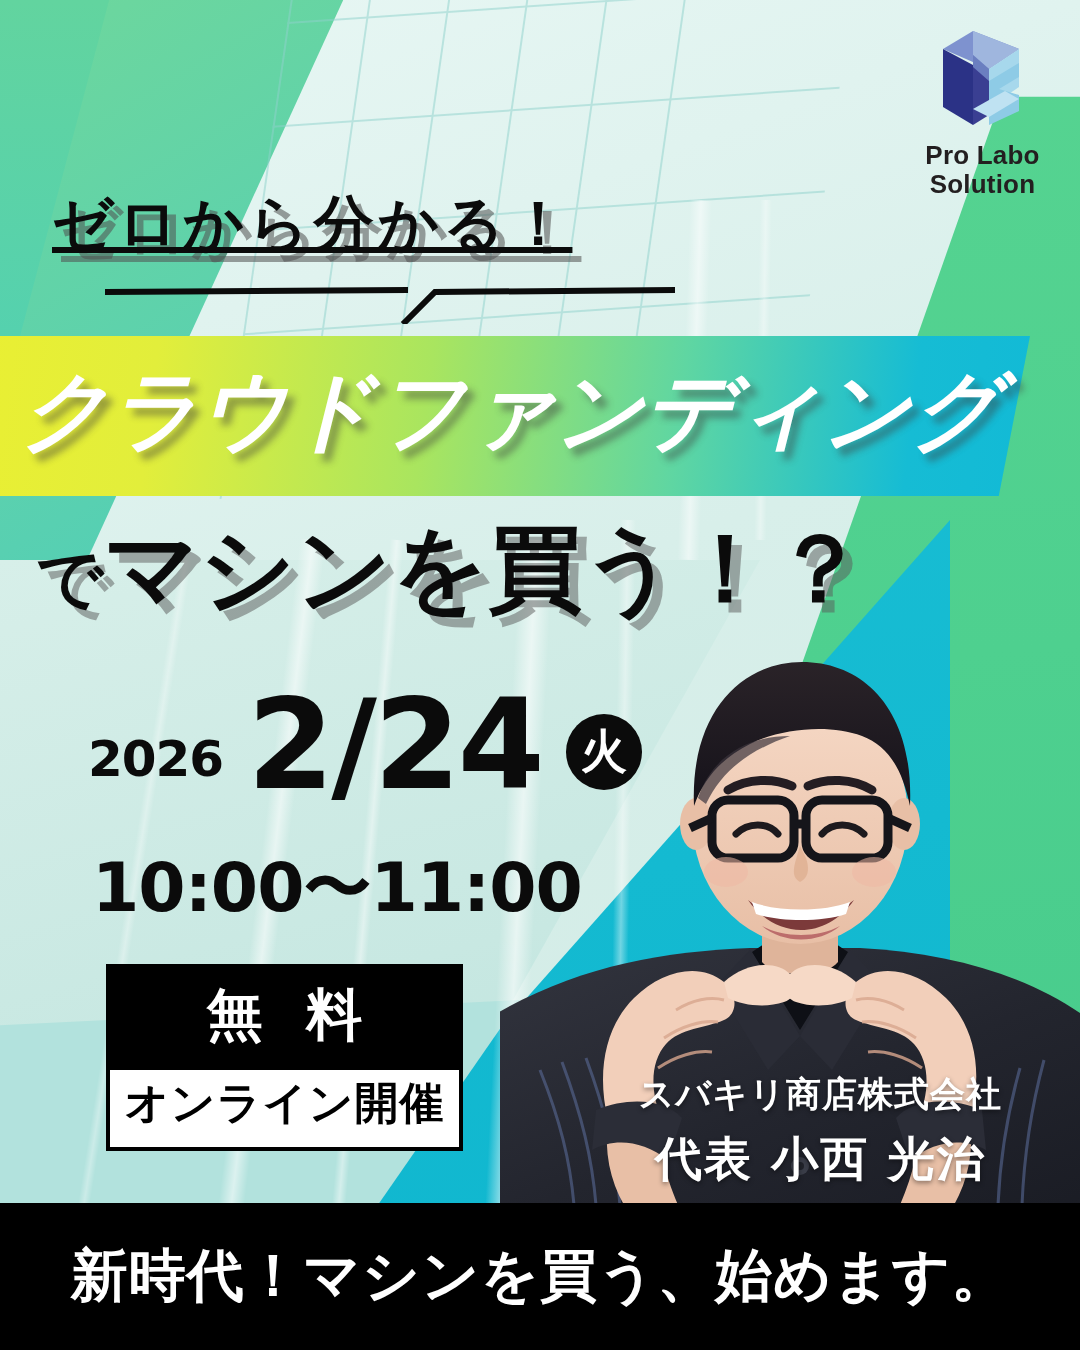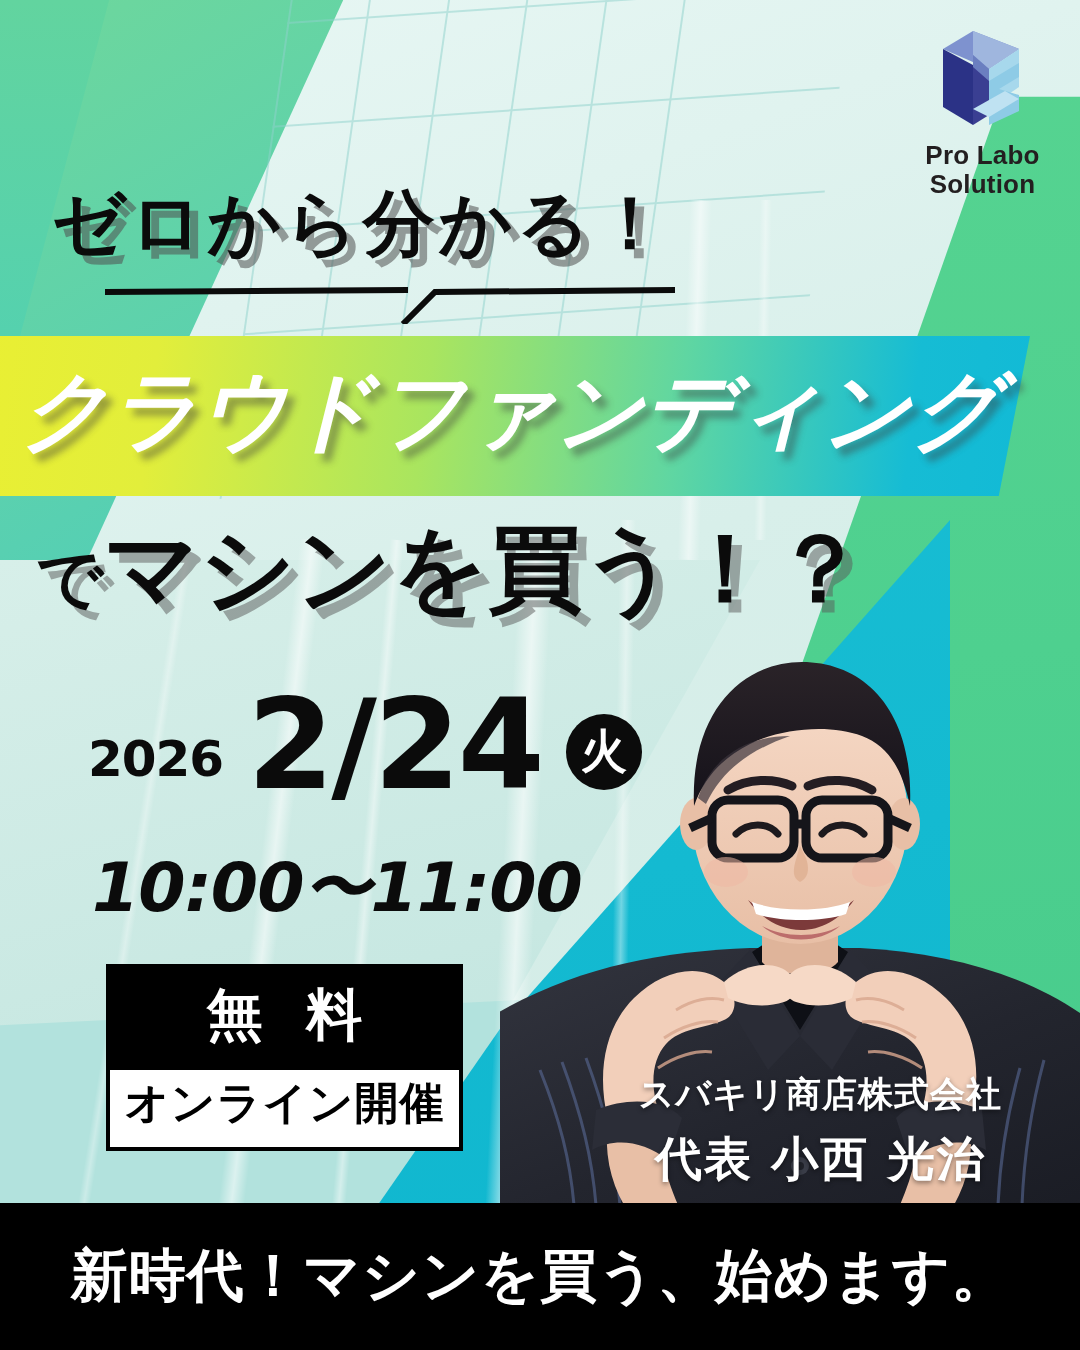--- a/index.html
+++ b/index.html
@@ -106,28 +106,29 @@
     font-size: 26px;
     line-height: 1.12;
     font-weight: 700;
     color: #231f20;
     letter-spacing: .2px;
   }
 
   
   .headline1 {
     position: absolute;
-    left: 52px; top: 176px;
-    font-size: 72px;
+    left: 52px; top: 184px;
+    font-size: 60px;
     font-weight: 900;
     color: #0b0b0b;
     letter-spacing: 4px;
     white-space: nowrap;
     text-shadow: 9px 9px 0 rgba(80,80,80,.55);
     font-family: "DejaVu Sans", sans-serif;
+    text-decoration: underline;
   }
   .rule-wrap {
     position: absolute;
     left: 105px; top: 282px;
     width: 570px; height: 42px;
   }
   .rule-wrap svg { display: block; }
 
   
   .band {
@@ -203,21 +204,20 @@
     font-family: "DejaVu Sans", sans-serif;
   }
   .time {
     position: absolute;
     left: 92px; top: 843px;
     font-size: 68px;
     font-weight: 800;
     color: #0b0b0b;
     letter-spacing: -1px;
     font-family: "DejaVu Sans", sans-serif;
-    font-style: italic;
   }
 
   
   .badges {
     position: absolute;
     left: 106px; top: 964px;
     width: 357px;
   }
   .badge-free {
     background: #000000;

